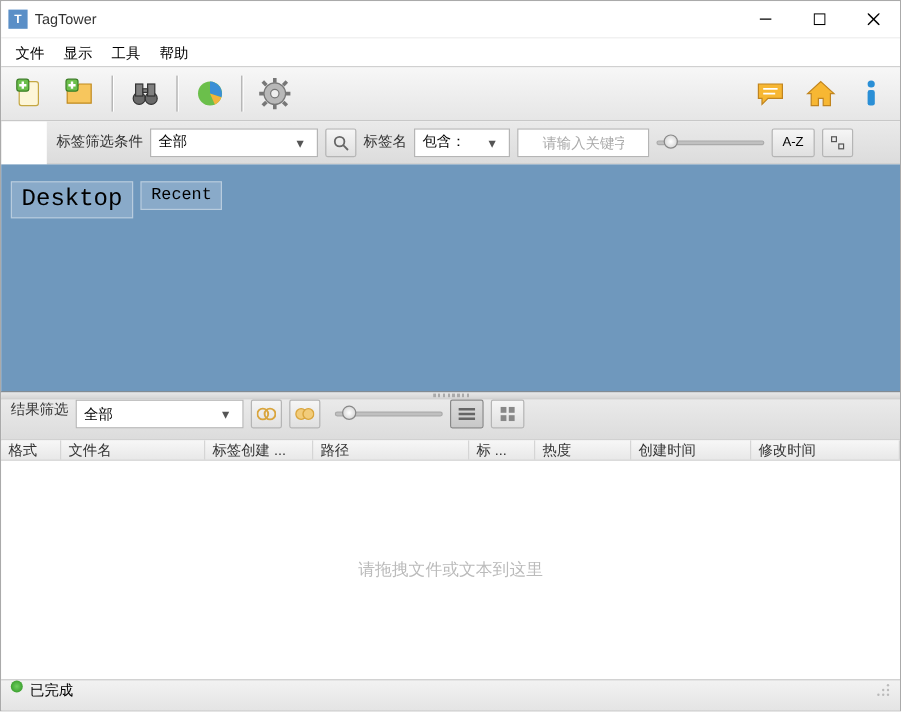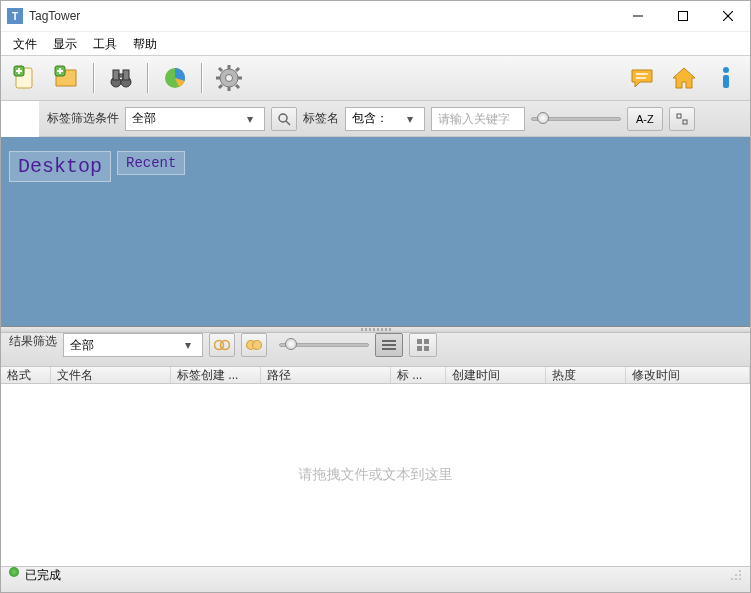--- a/index.html
+++ b/index.html
@@ -25,30 +25,30 @@
   .toolbar .flex { flex: 1; }
 
   
   .filterbar { height: 36px; background: linear-gradient(#eaeaea, #dcdcdc); border-bottom: 1px solid #c8c8c8; display: flex; align-items: center; padding: 0 8px; gap: 6px; font-size:12px;margin-left:38px;}
   .label { color: #333; }
   .combo { height: 24px; background: #fff; border: 1px solid #b5b5b5; display: flex; align-items: center; padding: 0 6px; position: relative; min-width: 80px;}
   .combo.wide { width: 140px; }
   .combo .val { flex: 1; font-size:12px; }
   .combo .arrow { width: 16px; text-align: center; color: #555; }
   .iconbtn { width: 26px; height: 24px; background: linear-gradient(#f6f6f6,#e0e0e0); border: 1px solid #b5b5b5; display: flex; align-items: center; justify-content: center; border-radius:2px;}
-  .textinput { height: 24px; width: 94px; border: 1px solid #b5b5b5; padding: 0 6px; font-size:12px; color:#333; background:#fff;}
+  .textinput { height: 24px; width: 110px; border: 1px solid #b5b5b5; padding: 0 20px; font-size:12px; color:#333; background:#fff;}
   .textinput::placeholder { color: #aaa; }
   .slider-wrap { width: 90px; height: 24px; display: flex; align-items: center; position:relative;}
   .slider-track { flex:1; height:4px; background:#c0c0c0; border-radius:2px; border:1px solid #aaa;}
   .slider-thumb { position:absolute; left:6px; width:12px; height:12px; background:radial-gradient(#fff,#ccc); border:1px solid #888; border-radius:50%; top:5px;}
   .btn-text { height:24px; padding:0 8px; background:linear-gradient(#f6f6f6,#e0e0e0); border:1px solid #b5b5b5; display:flex; align-items:center; font-size:11px; border-radius:2px;}
 
   
   .tagarea { height: 190px; background: #6f98bd; border-bottom: 1px solid #888; padding: 14px 8px; display:flex; align-items:flex-start; gap:6px;}
-  .tagitem { background: rgba(255,255,255,0.18); color: #4c1d95; font-family: "Courier New", monospace; padding: 3px 8px; border: 1px solid rgba(255,255,255,0.4); }
+  .tagitem { background: rgba(255,255,255,0.18); color: #000000; font-family: "Courier New", monospace; padding: 3px 8px; border: 1px solid rgba(255,255,255,0.4); }
   .tagitem.big { font-size: 20px; }
   .tagitem.small { font-size: 14px; }
 
   
   .splitter { height: 6px; background: linear-gradient(#e8e8e8,#d5d5d5); border-bottom:1px solid #c0c0c0; display:flex; align-items:center; justify-content:center; cursor:ns-resize;}
   .splitter .grip { width:30px; height:3px; background:repeating-linear-gradient(90deg,#aaa 0 2px,transparent 2px 4px);}
 
   
   .resultfilterbar { height: 34px; background: linear-gradient(#eaeaea, #dcdcdc); border-bottom: 1px solid #c8c8c8; display: flex; align-items: flex-start; padding: 0 8px; gap: 6px; }
   .viewtoggle { width:28px; height:24px; border:1px solid #b5b5b5; background:linear-gradient(#f6f6f6,#e0e0e0); display:flex; align-items:center; justify-content:center; border-radius:2px;}
@@ -255,22 +255,22 @@
         </svg>
     </div>
   </div>
 
   <div class="tablehead">
     <div class="th" style="width:50px">格式</div>
     <div class="th" style="width:120px">文件名</div>
     <div class="th" style="width:90px">标签创建 ...</div>
     <div class="th" style="width:130px">路径</div>
     <div class="th" style="width:55px">标 ...</div>
+    <div class="th" style="width:80px">热度</div>
     <div class="th" style="width:100px">创建时间</div>
-    <div class="th" style="width:80px">热度</div>
     <div class="th" style="flex:1">修改时间</div>
   </div>
 
   <div class="droparea">
     <span>请拖拽文件或文本到这里</span>
   </div>
 
   <div class="statusbar">
     <div class="statusdot"></div>
     <span>已完成</span>

